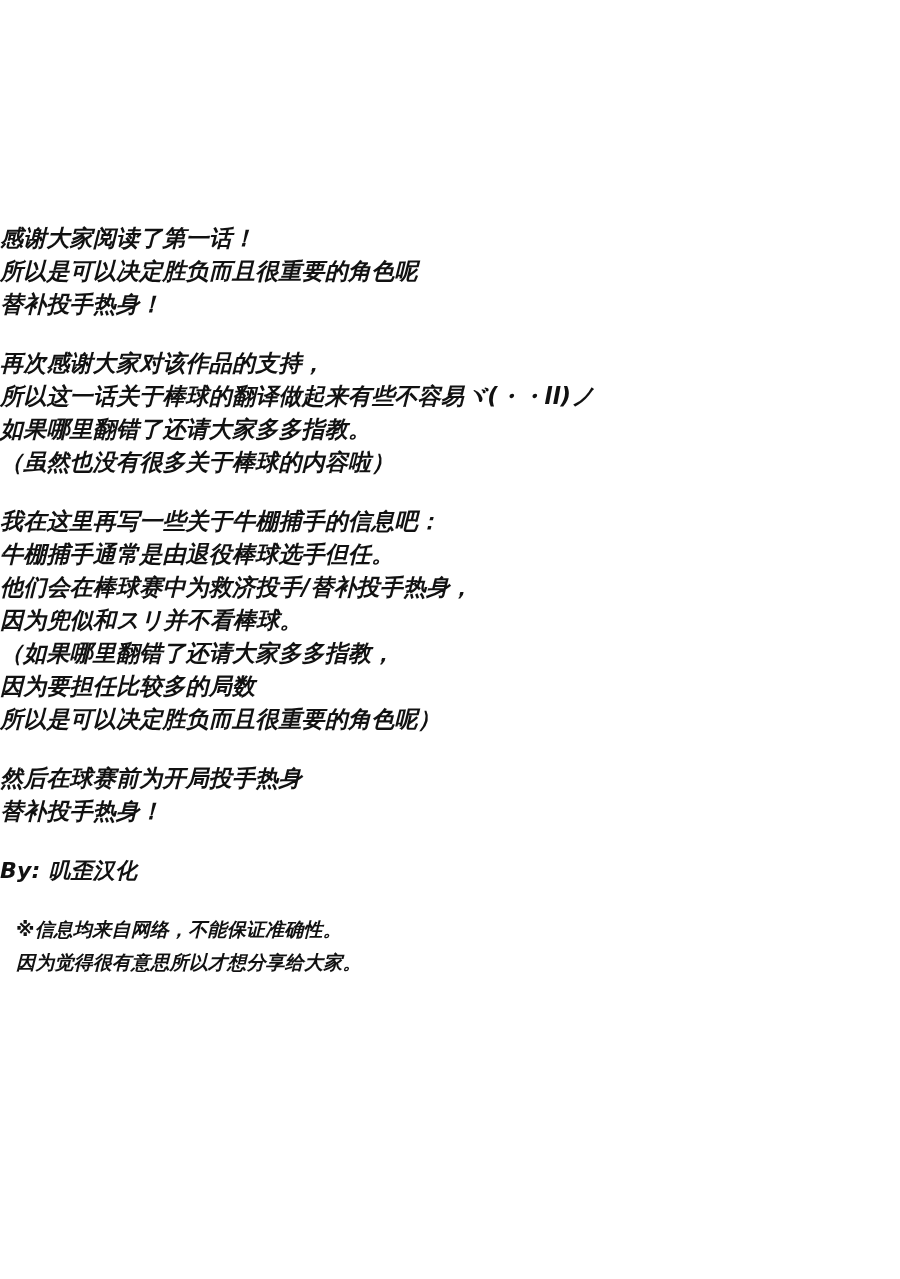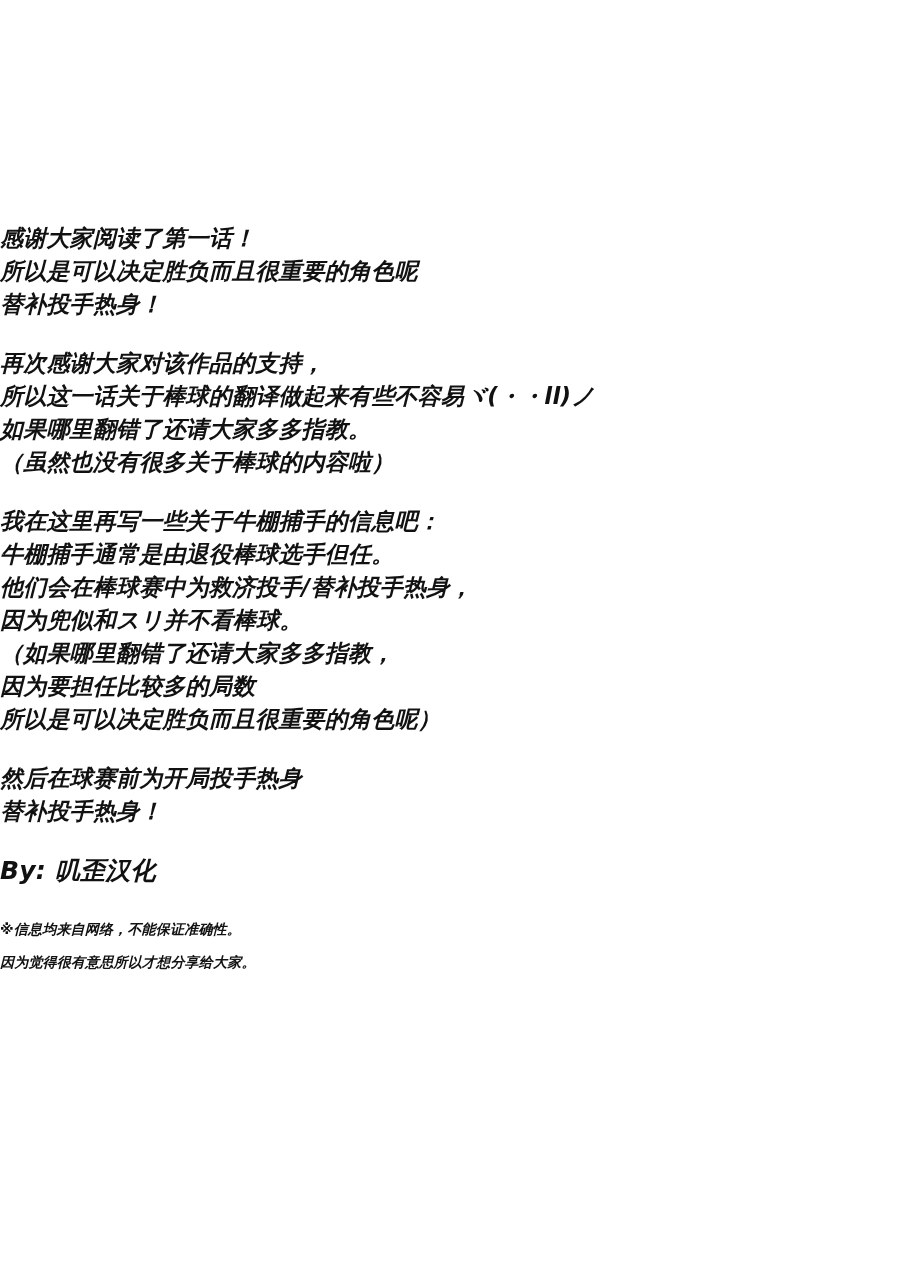--- a/index.html
+++ b/index.html
@@ -35,26 +35,27 @@
     margin-top: 26px;
   }
   .line {
     font-size: 23px;
     line-height: 33px;
     font-weight: 700;
     letter-spacing: 0.2px;
     white-space: pre;
   }
   .block-credit .line {
-    font-size: 25px;
+    font-size: 22px;
     line-height: 33px;
   }
   .block-note .line {
-    font-size: 14px;
+    font-size: 19px;
     line-height: 33px;
+    margin-left: 16px;
   }
 </style>
 </head>
 <body>
 
 <div class="page">
   <div class="afterword">
 
     <div class="block block-thanks">
       <div class="line">感谢大家阅读了第一话！</div>

